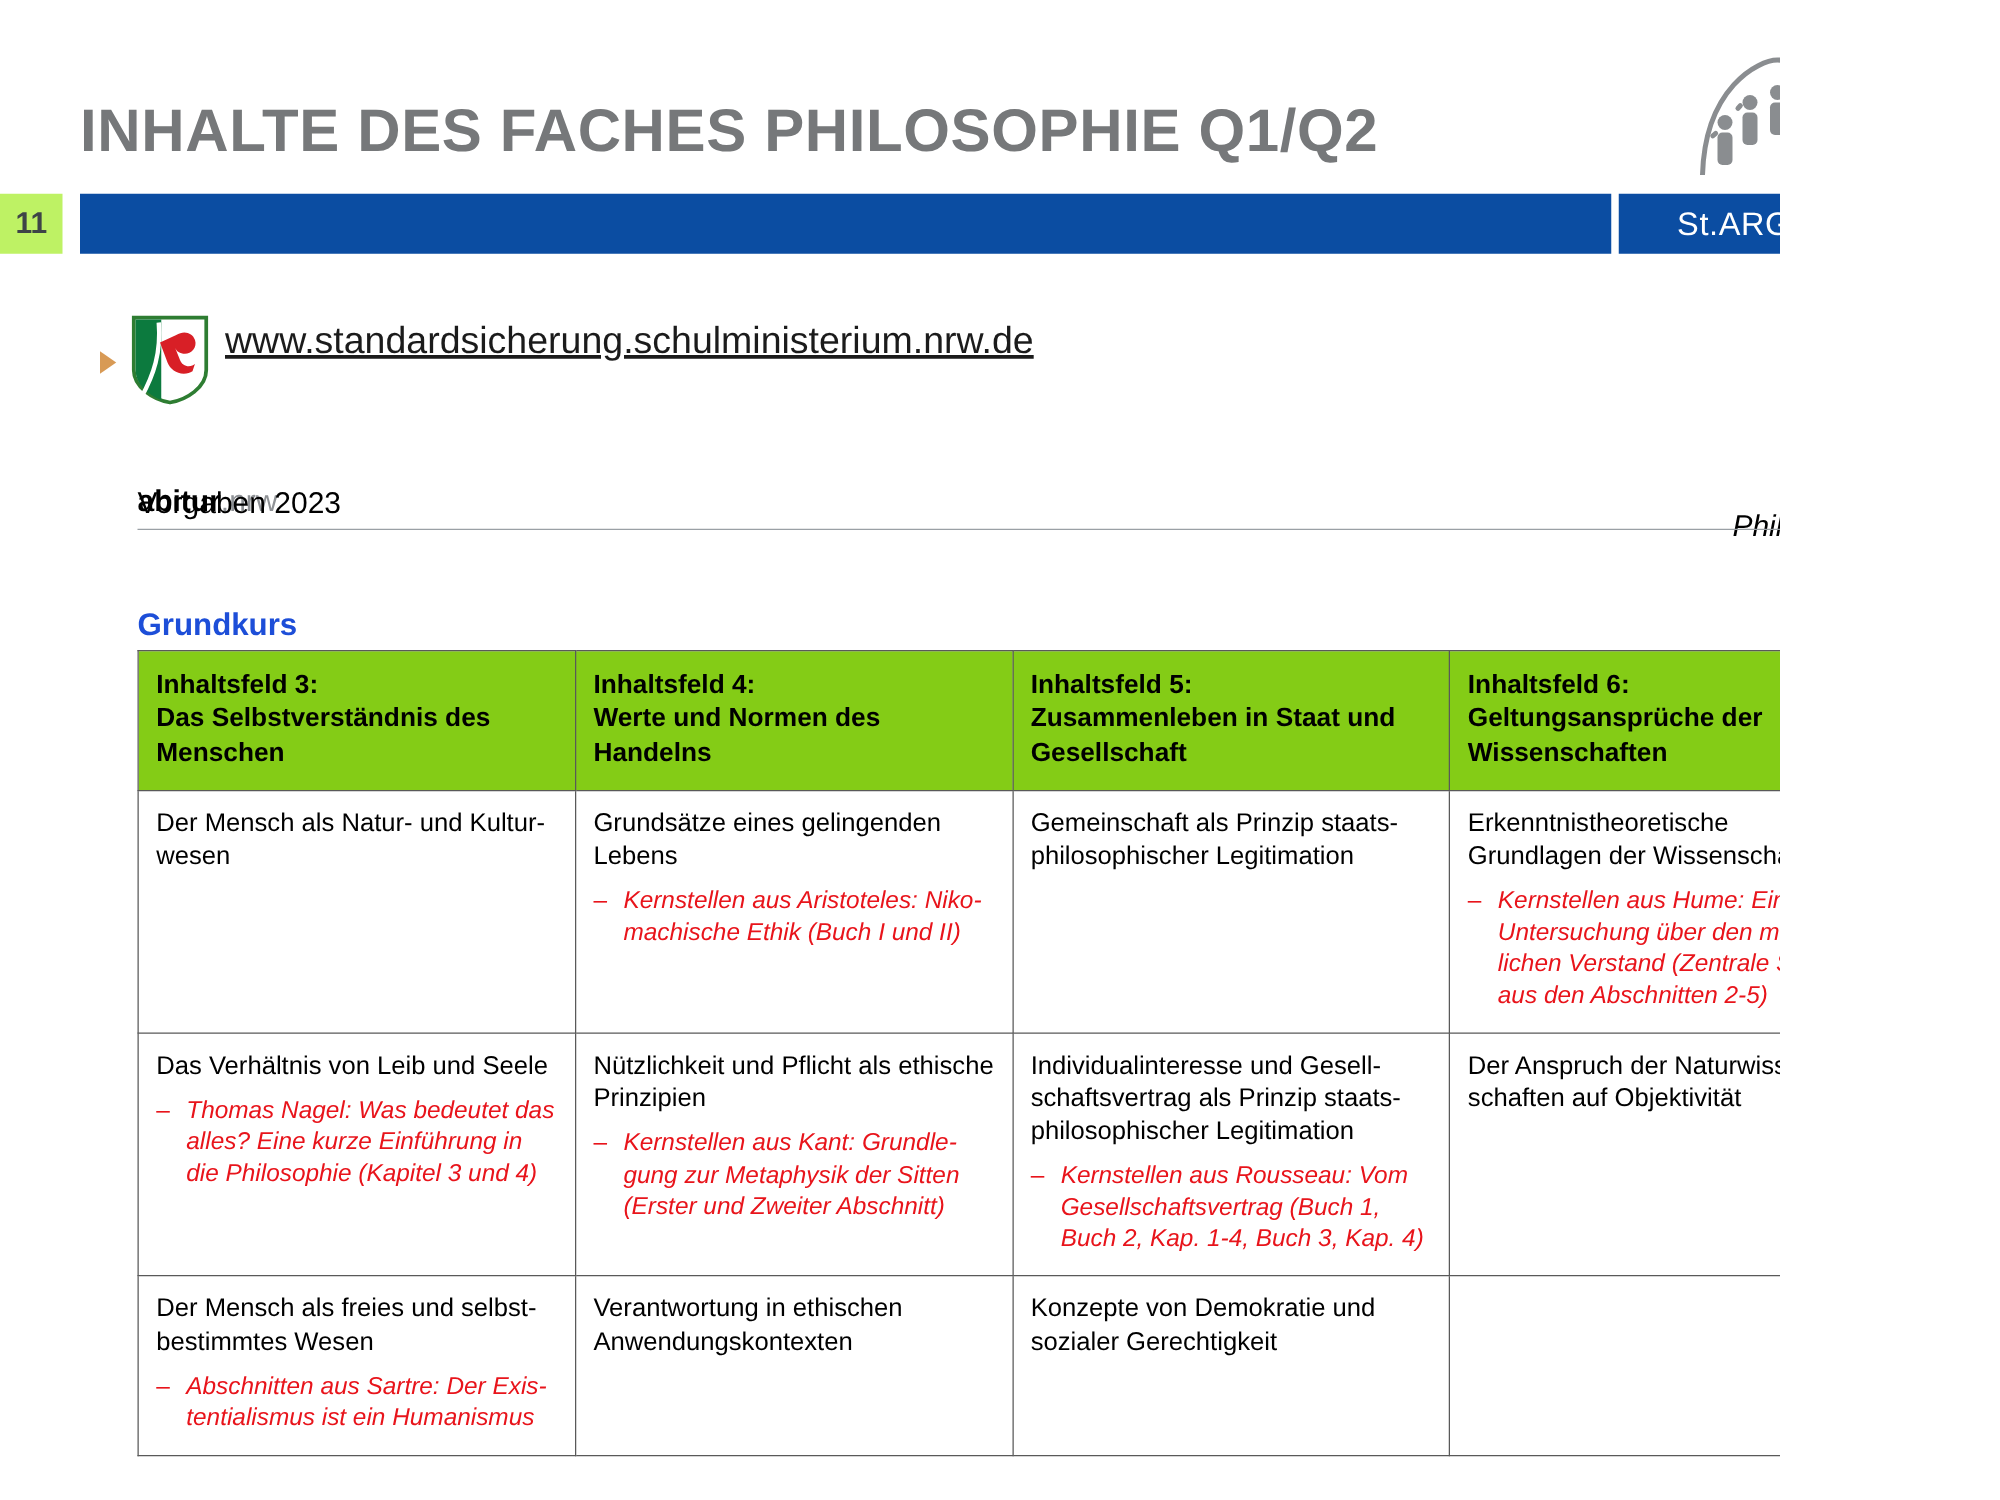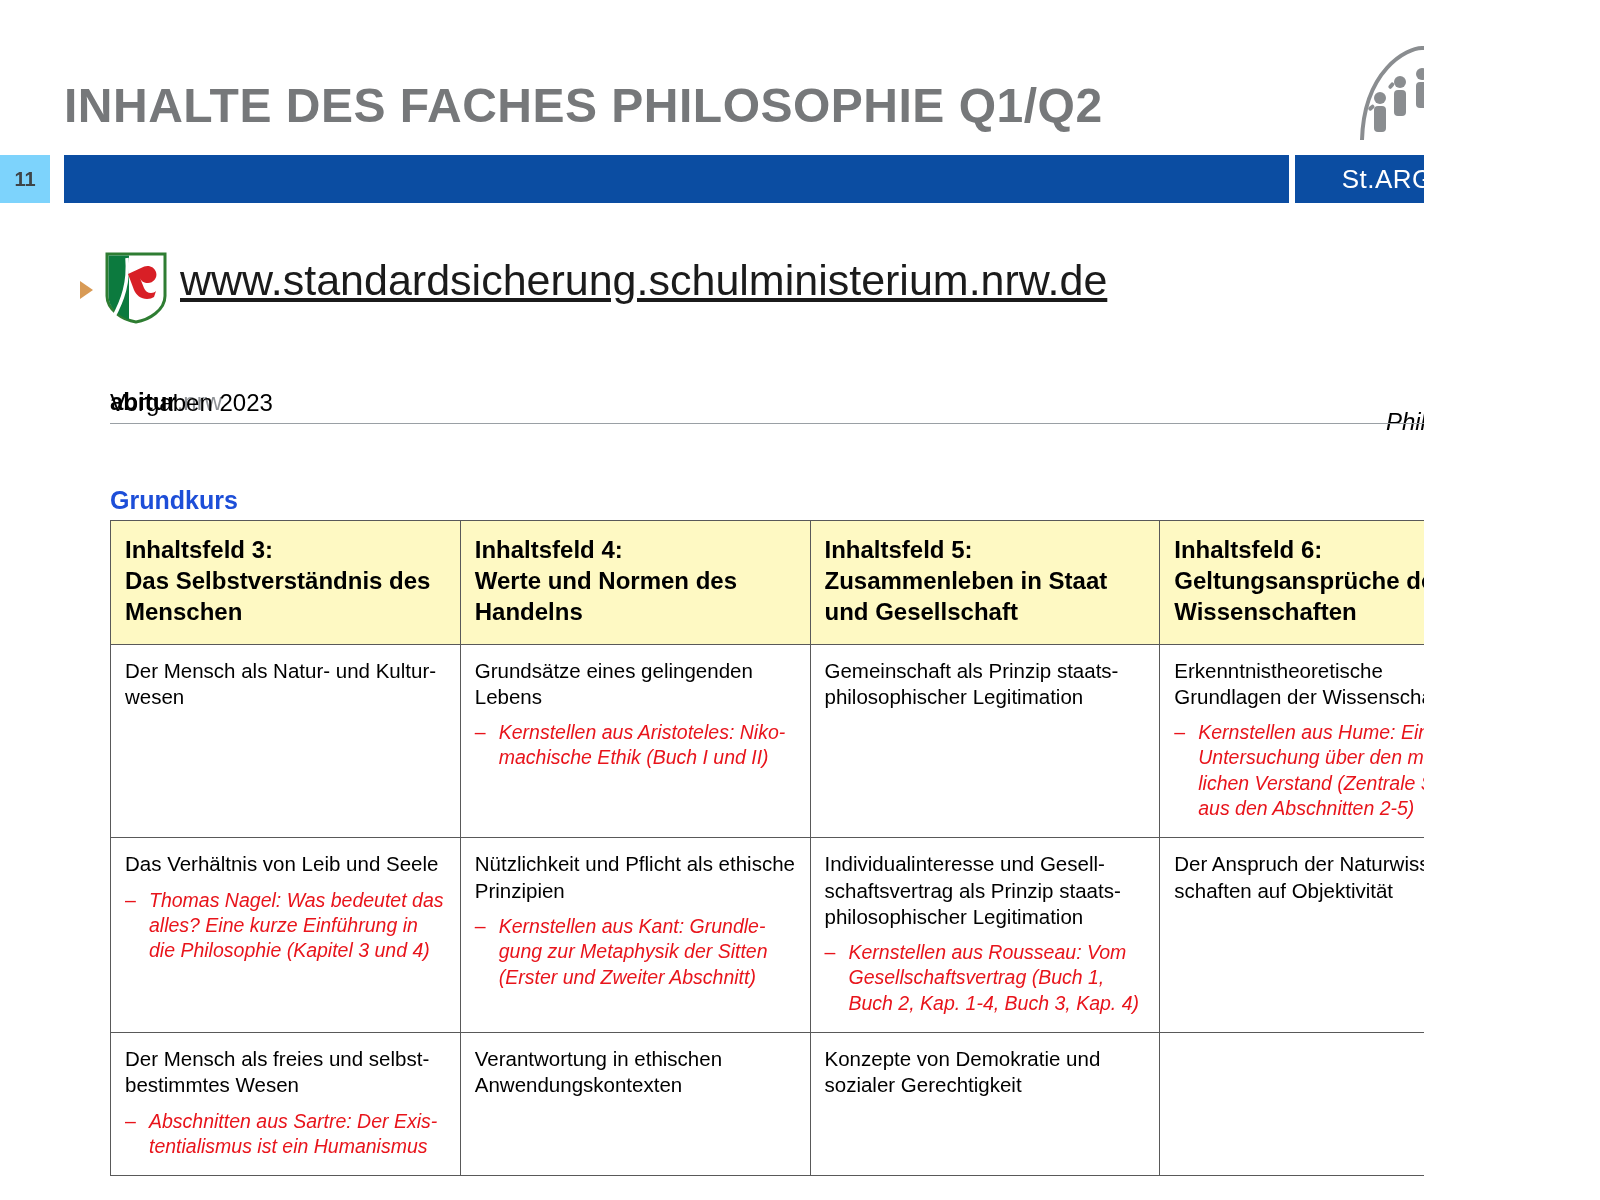--- a/index.html
+++ b/index.html
@@ -28,23 +28,23 @@
     color: #76787a;
     letter-spacing: 0.5px;
     white-space: nowrap;
   }
   .page-badge {
     position: absolute;
     left: 0;
     top: 155px;
     width: 50px;
     height: 48px;
-    background: #7dd3fc;
+    background: #bef264;
     color: #3e4447;
-    font-size: 20px;
+    font-size: 24px;
     font-weight: bold;
     display: flex;
     align-items: center;
     justify-content: center;
   }
   .header-bar {
     position: absolute;
     left: 64px;
     top: 155px;
     width: 1225px;
@@ -91,21 +91,21 @@
     position: absolute;
     left: 105px;
     top: 252px;
     width: 62px;
     height: 72px;
   }
   .url {
     position: absolute;
     left: 180px;
     top: 256px;
-    font-size: 43px;
+    font-size: 30px;
     color: #1b1b1b;
     text-decoration: underline;
     white-space: nowrap;
   }
 
   
   .abi-strip {
     position: absolute;
     left: 110px;
     top: 388px;
@@ -167,23 +167,23 @@
   }
   .tbl td, .tbl th {
     border: 1px solid #595959;
     vertical-align: top;
     padding: 13px 14px 16px 14px;
     font-size: 20.5px;
     line-height: 1.28;
     color: #000;
   }
   .tbl thead td {
-    background: #fef9c3;
-    font-weight: bold;
-    font-size: 24px;
+    background: #84cc16;
+    font-weight: bold;
+    font-size: 21px;
     line-height: 1.3;
     padding-bottom: 16px;
   }
   .cell-main { color: #000; }
   .sub {
     display: flex;
     margin-top: 10px;
     color: #e8141b;
     font-style: italic;
     font-size: 19.5px;

